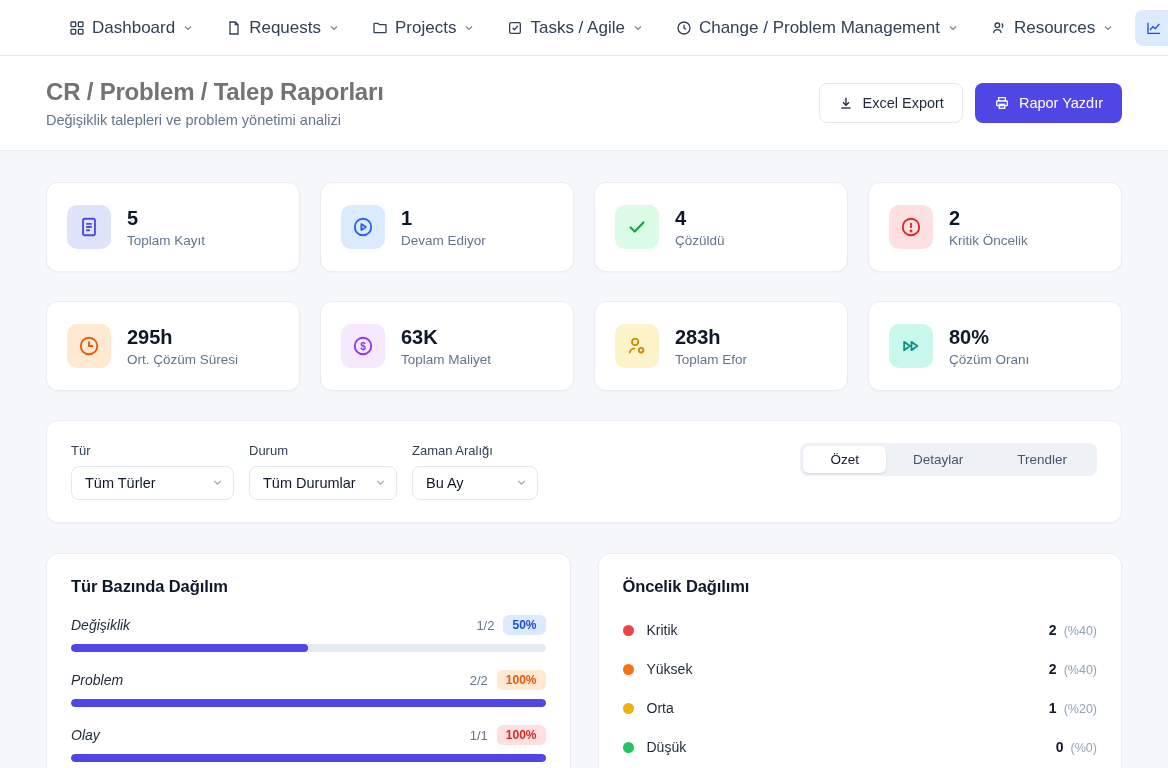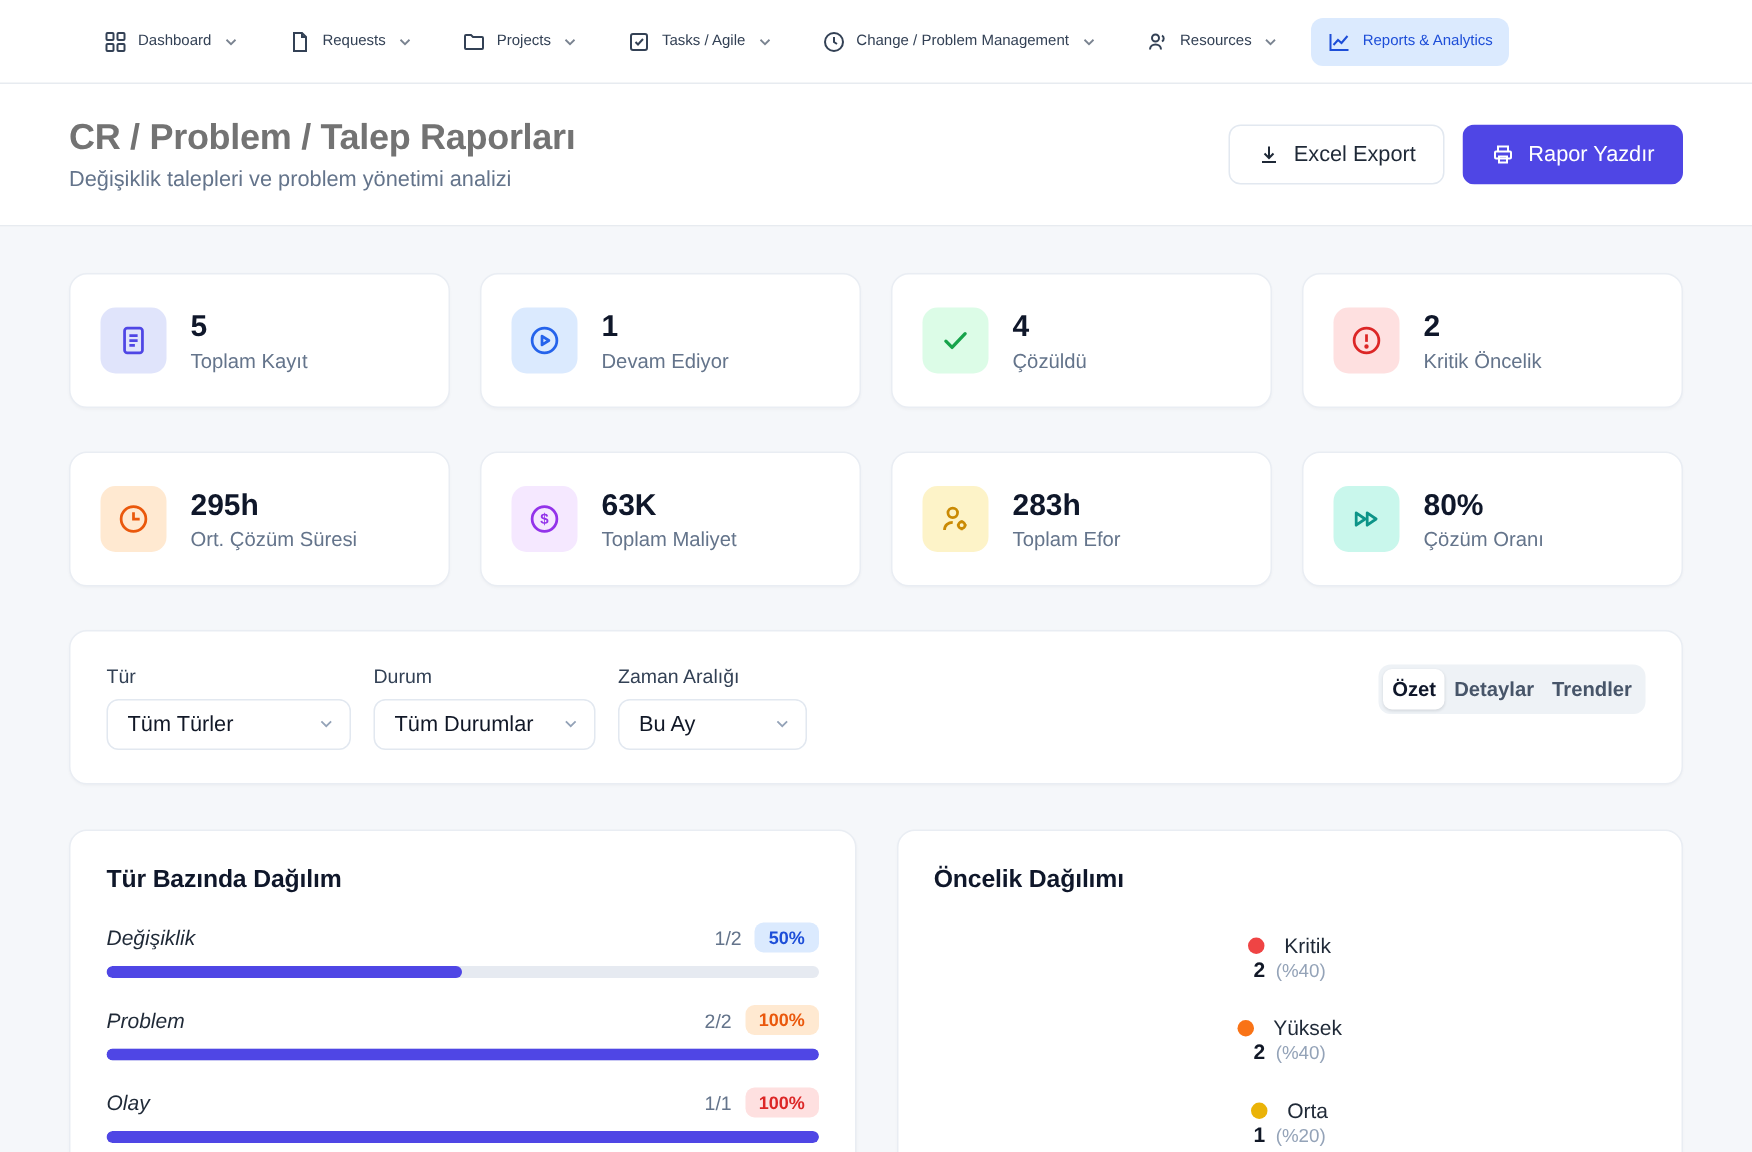--- a/index.html
+++ b/index.html
@@ -3,21 +3,21 @@
 <meta charset="utf-8">
 <style>
   * { margin:0; padding:0; box-sizing:border-box; }
   html,body { width:1168px; height:768px; overflow:hidden; }
   body { font-family:"Liberation Sans","DejaVu Sans",sans-serif; background:#f5f7fa; color:#0f172a; }
 
   
   .topnav { height:56px; background:#ffffff; border-bottom:1px solid #e7ebf0;
             display:flex; align-items:center; padding:0 24px 0 58px; gap:10px; }
   .nav-item { display:flex; align-items:center; gap:7px; padding:8px 11px; border-radius:8px;
-              font-size:10px; font-weight:500; color:#334155; cursor:pointer; white-space:nowrap; }
+              font-size:17px; font-weight:500; color:#334155; cursor:pointer; white-space:nowrap; }
   .nav-item svg { flex:0 0 auto; }
   .nav-item.active { background:#dbeafe; color:#1d4ed8; }
   .chev { opacity:.65; }
 
   
   .page-header { background:#ffffff; border-bottom:1px solid #e7ebf0;
                  display:flex; align-items:center; justify-content:space-between; padding:22px 46px; }
   .page-title { font-size:24px; font-weight:700; color:#737373; letter-spacing:-.2px; }
   .page-subtitle { font-size:14.5px; color:#64748b; margin-top:6px; }
   .header-actions { display:flex; gap:12px; }
@@ -45,40 +45,40 @@
   .select-wrap { position:relative; }
   .select-wrap select { appearance:none; -webkit-appearance:none; width:100%; height:34px;
         border:1px solid #e2e8f0; border-radius:8px; background:#ffffff; color:#111827;
         font-family:inherit; font-size:14.5px; padding:0 30px 0 13px; cursor:pointer; }
   .select-wrap .sel-chev { position:absolute; right:10px; top:10px; pointer-events:none; color:#94a3b8; }
   .w-type   { width:163px; }
   .w-status { width:148px;text-decoration:underline; }
   .w-range  { width:126px; }
 
   .view-tabs { margin-left:auto; background:#eef2f6; border-radius:8px; padding:3px; display:flex; }
-  .view-tab { padding:6px 6px; font-size:13.5px; font-weight:700; color:#475569; border-radius:6px; cursor:pointer; }
+  .view-tab { padding:6px 27px; font-size:13.5px; font-weight:400; color:#475569; border-radius:6px; cursor:pointer; }
   .view-tab.active { background:#ffffff; color:#0f172a; box-shadow:0 1px 2px rgba(16,24,40,.12); }
 
   
   .panels { margin-top:30px; display:grid; grid-template-columns:1fr 1fr; gap:27px; }
   .panel { background:#ffffff; border:1px solid #e9edf3; border-radius:12px; padding:23px 24px 25px;
            box-shadow:0 1px 2px rgba(16,24,40,.03); }
   .panel-title { font-size:16.5px; font-weight:700; color:#0f172a; margin-bottom:19px; letter-spacing:-.1px; }
 
   .type-row { margin-bottom:18px; }
   .type-row:last-child { margin-bottom:2px; }
   .type-row-head { display:flex; align-items:center; justify-content:space-between; margin-bottom:9px; }
   .type-label { font-size:14px; color:#1f2937;font-style:italic; }
   .type-right { display:flex; align-items:center; gap:9px; }
   .type-count { font-size:13px; color:#64748b; }
   .pct-badge { font-size:12px; font-weight:600; padding:3px 9px; border-radius:6px; }
   .bar-track { height:8px; background:#e6eaf1; border-radius:4px; overflow:hidden; }
   .bar-fill { height:100%; border-radius:4px; }
 
-  .prio-row { display:flex; align-items:center; justify-content:space-between; padding:7px 0; margin-bottom:9px;flex-direction:column; }
+  .prio-row { display:flex; align-items:center; justify-content:space-between; padding:7px 0; margin-bottom:9px; }
   .prio-row:last-child { margin-bottom:0; }
   .prio-left { display:flex; align-items:center; gap:13px; }
   .prio-dot { width:11px; height:11px; border-radius:50%; }
   .prio-label { font-size:14px; color:#1f2937; }
   .prio-right { display:flex; align-items:baseline; gap:7px; }
   .prio-count { font-size:14px; font-weight:600; color:#111827; }
   .prio-pct { font-size:12.5px; color:#94a3b8; }
 </style>
 </head>
 <body>

